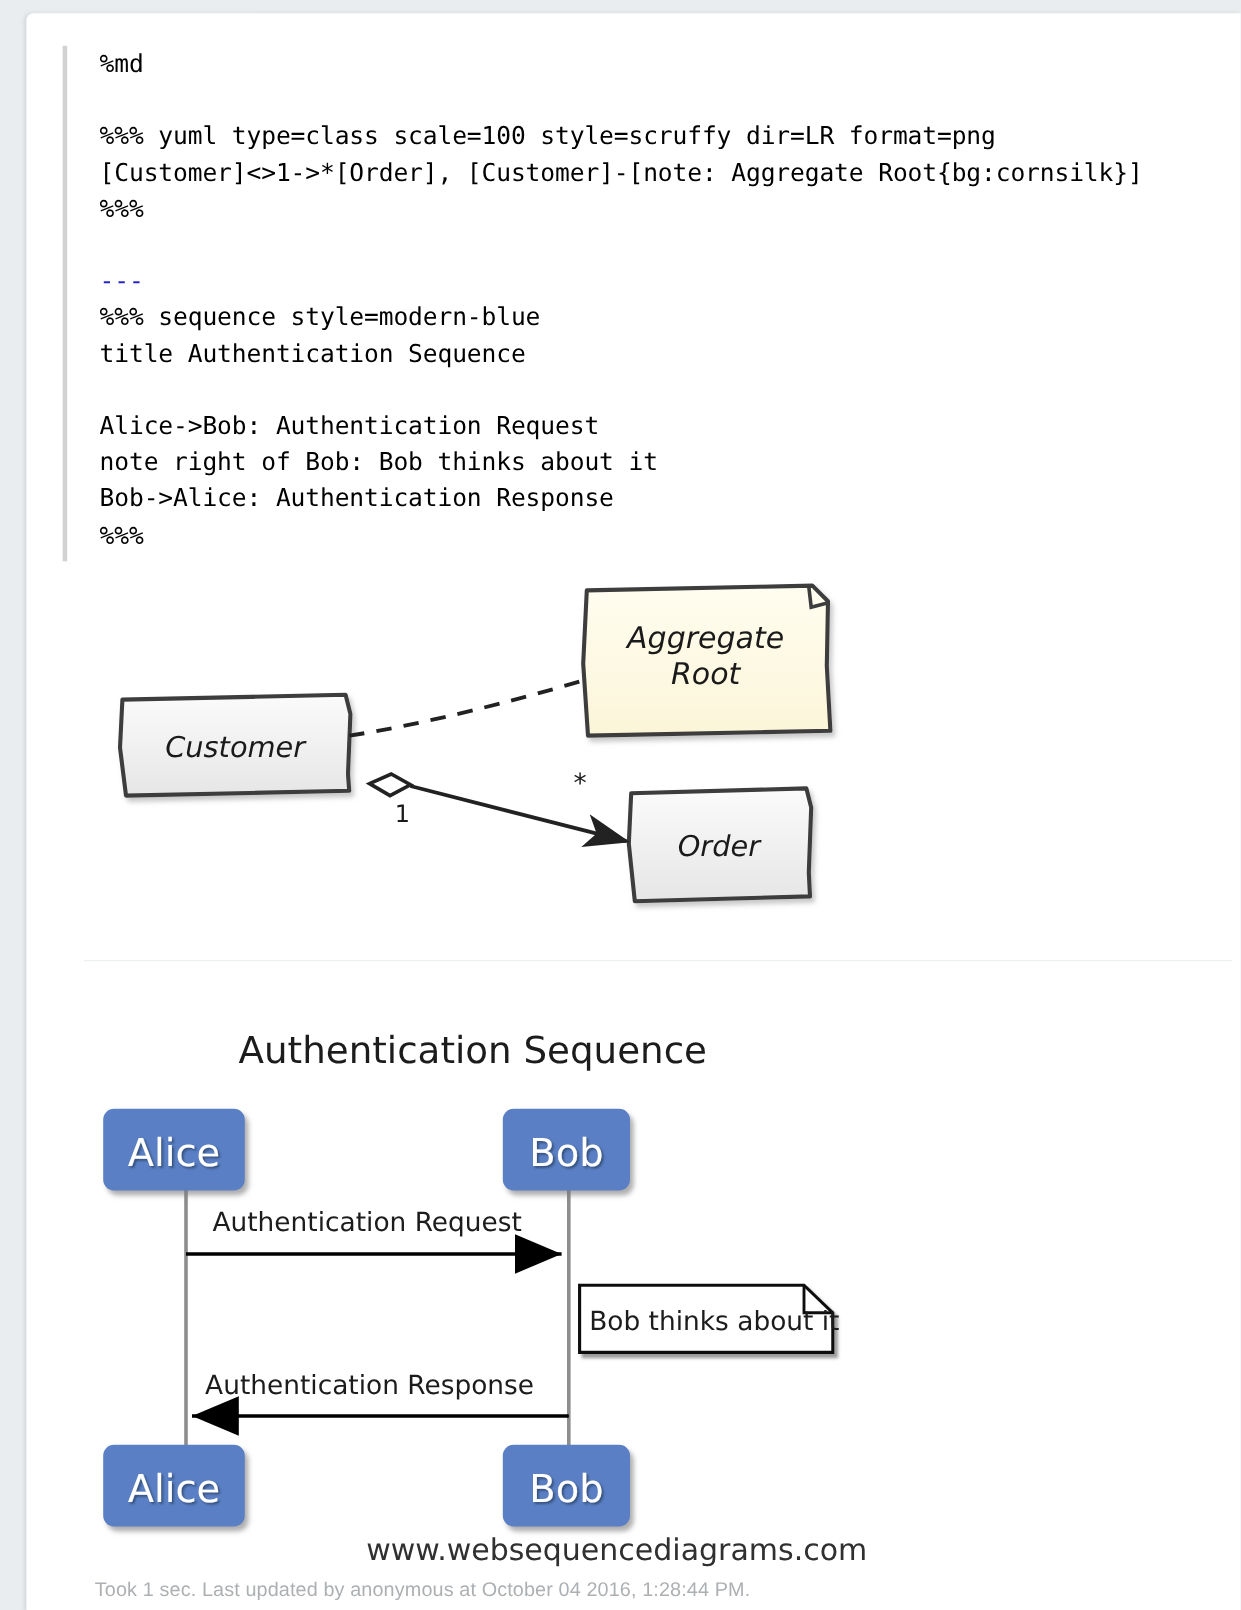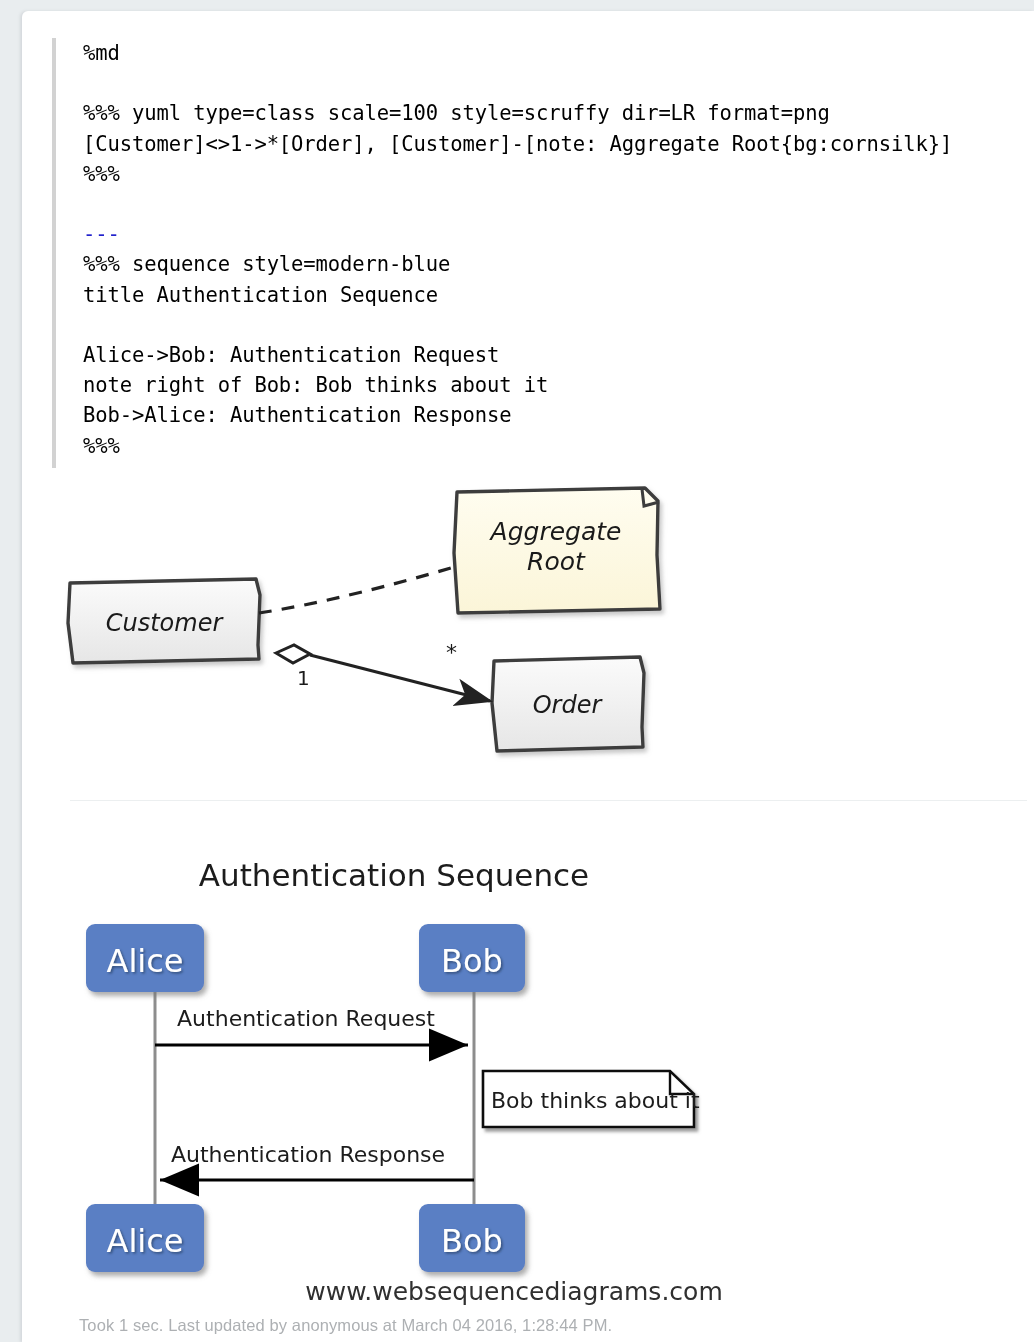--- a/index.html
+++ b/index.html
@@ -66,21 +66,21 @@
     left: 48px;
     top: 789px;
     width: 957px;
     height: 1px;
     background: #eceff0;
   }
 
   
   #yuml-output {
     position: absolute;
-    left: 32px;
+    left: 64px;
     top: 462px;
     width: 700px;
     height: 320px;
   }
 
   
   #seq-output {
     position: absolute;
     left: 48px;
     top: 812px;
@@ -230,15 +230,15 @@
       </g>
       <g>
         <rect x="349" y="381" width="106" height="68" rx="9" ry="9" fill="#5a7fc4" filter="url(#actorShadow)"></rect>
         <text x="402" y="429" text-anchor="middle" filter="url(#textShadow)" font-family="'DejaVu Sans','Liberation Sans',sans-serif" font-size="32" fill="#ffffff">Bob</text>
       </g>
 
       <text x="444" y="477" text-anchor="middle" font-family="'DejaVu Sans','Liberation Sans',sans-serif" font-size="25" fill="#303030">www.websequencediagrams.com</text>
     </svg>
   </div>
 
-  <div id="paragraph-footer">Took 1 sec. Last updated by anonymous at March 04 2016, 1:28:44 PM.</div>
+  <div id="paragraph-footer">Took 1 sec. Last updated by anonymous at October 04 2016, 1:28:44 PM.</div>
 
 </div>
 
 </body></html>

